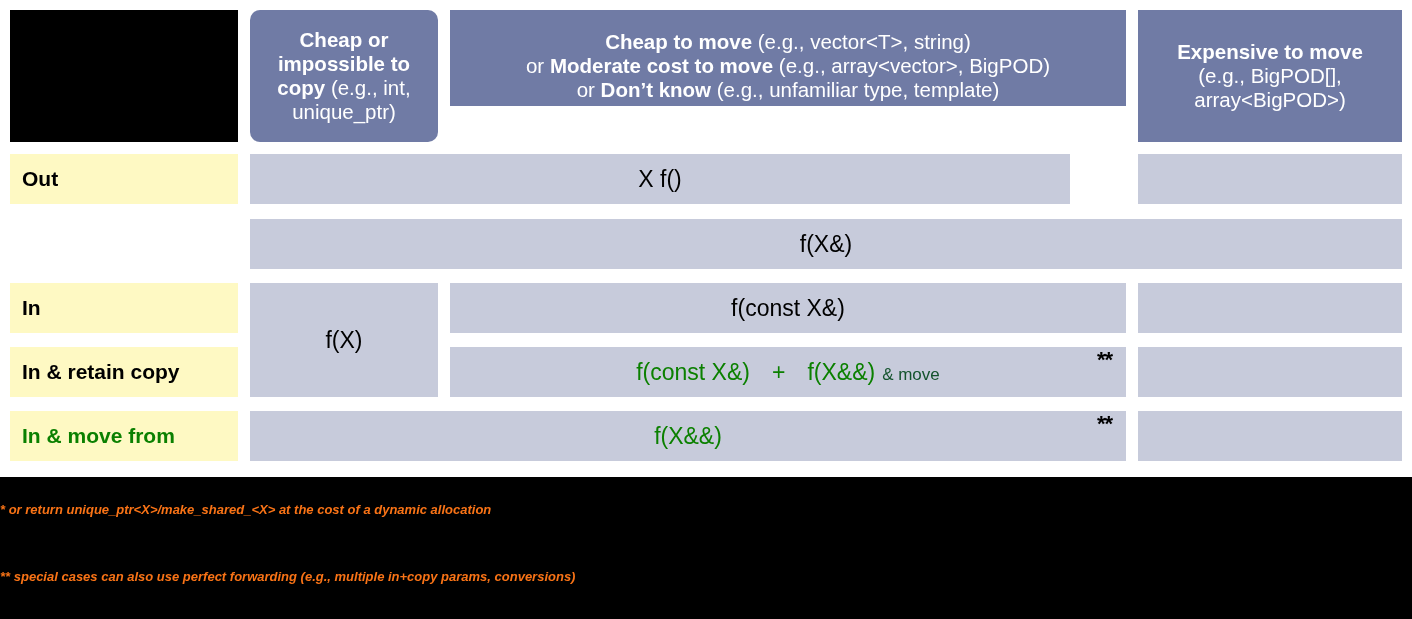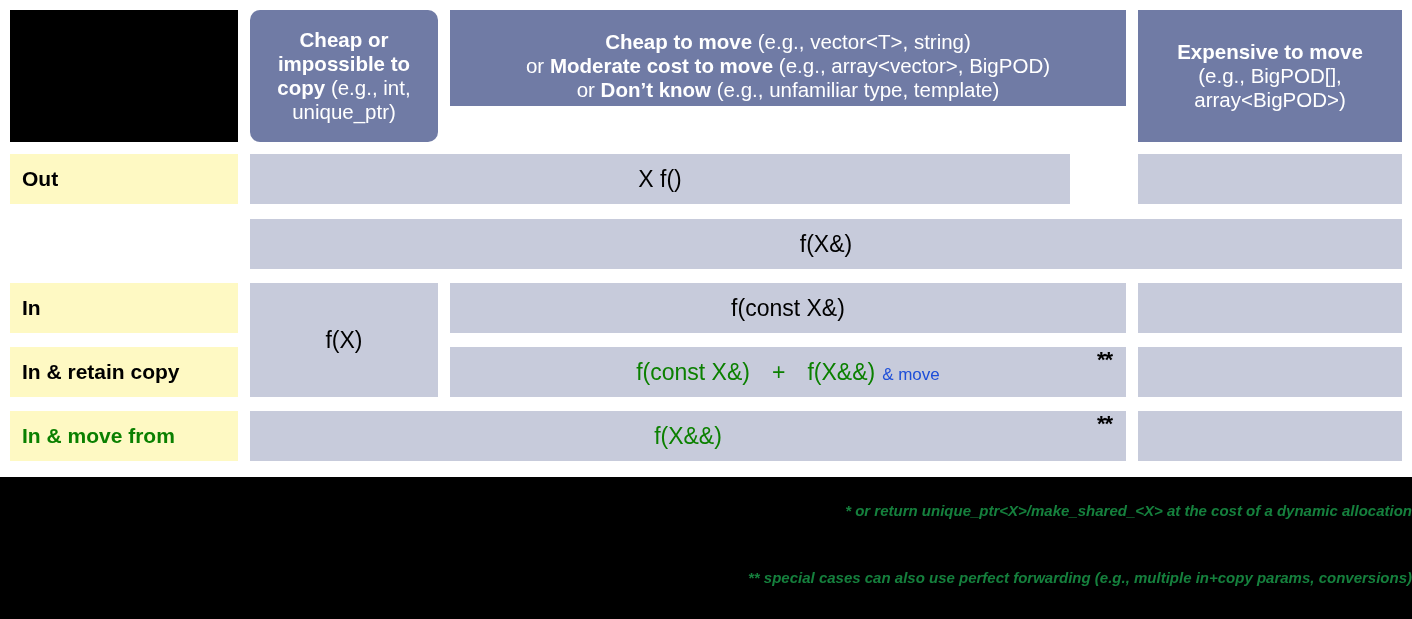--- a/index.html
+++ b/index.html
@@ -84,21 +84,21 @@
     font-size: 23px;
     font-weight: 400;
   }
   .body-cell.green { color: #0B8000; }
 
   .body-cell.empty { }
 
   
   .small-suffix {
     font-size: 17px;
-    color: #1d4ed8;
+    color: #14532d;
   }
 
   .plus-sign { color: #0B8000; }
 
   
   .starmark {
     position: absolute;
     right: 14px;
     top: 2px;
     font-size: 22px;
@@ -113,25 +113,25 @@
     position: absolute;
     left: 0;
     top: 477px;
     width: 1412px;
     height: 142px;
     background: #000000;
   }
   .footnote {
     position: absolute;
     width: 100%;
-    text-align: right;
-    color: #15803d;
+    text-align: left;
+    color: #f97316;
     font-style: italic;
     font-weight: 700;
-    font-size: 15px;
+    font-size: 13px;
     font-family: "Liberation Sans", sans-serif;
     white-space: nowrap;
   }
   .footnote-1 { top: 25px; }
   .footnote-2 { top: 92px; }
 
   .nowrap { white-space: nowrap; }
 </style>
 </head>
 <body>

